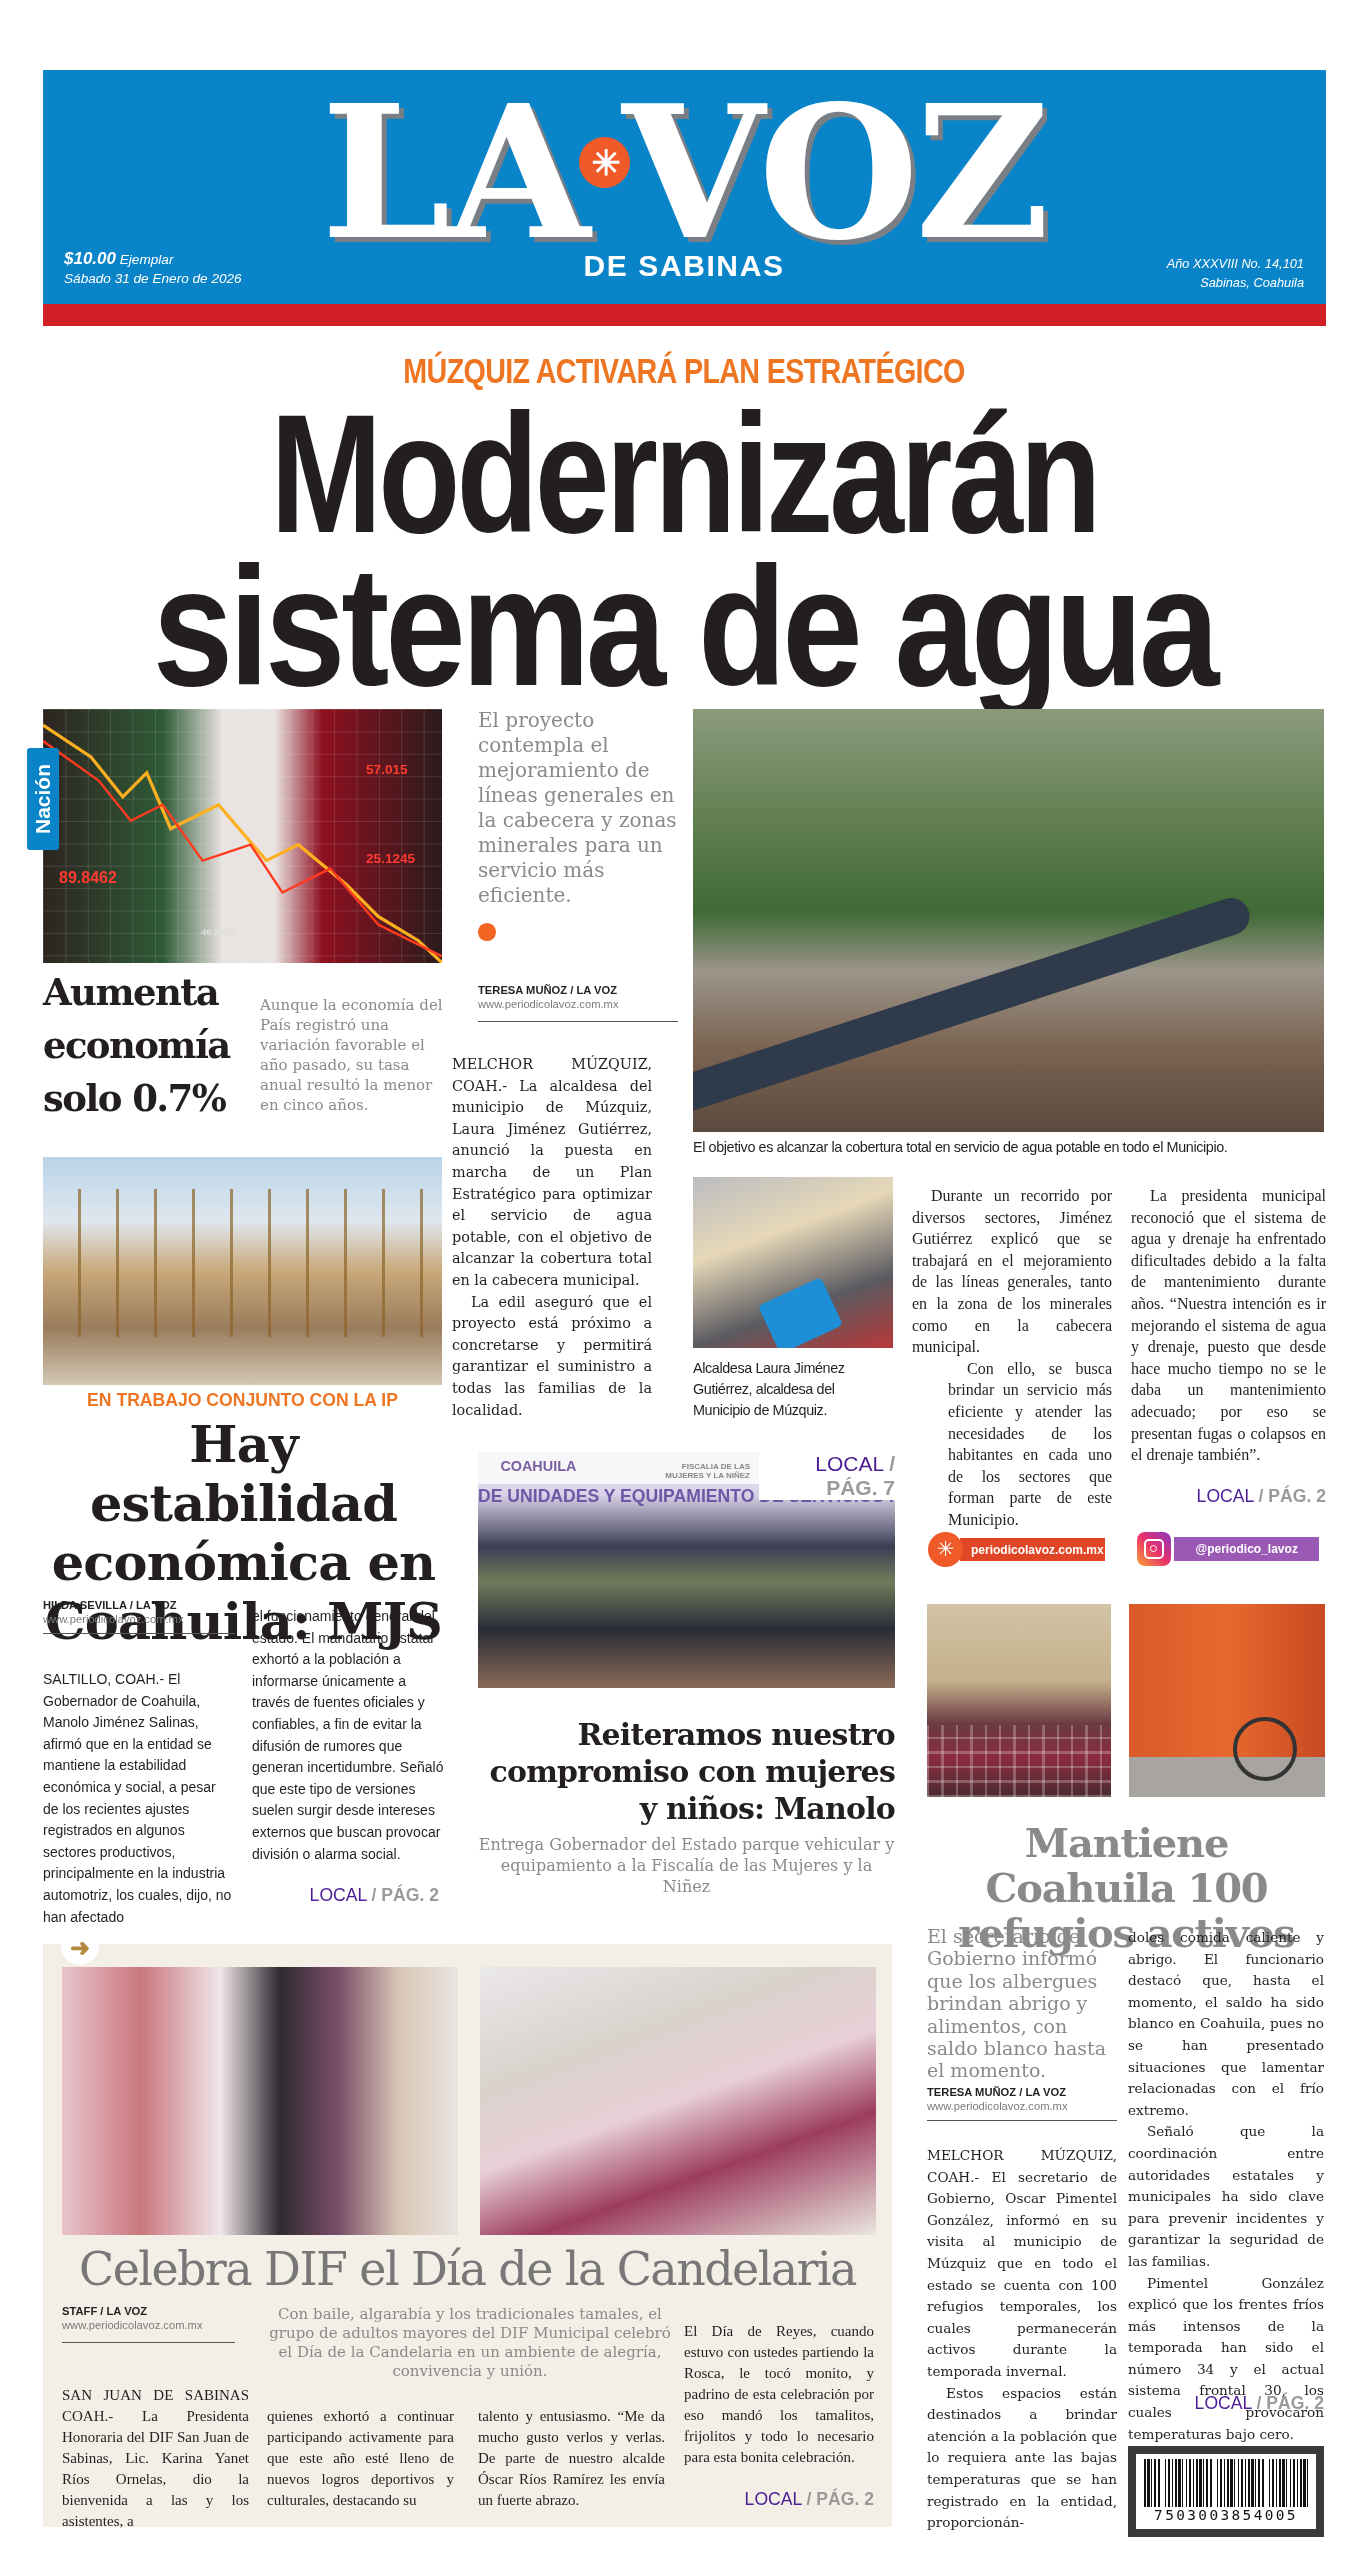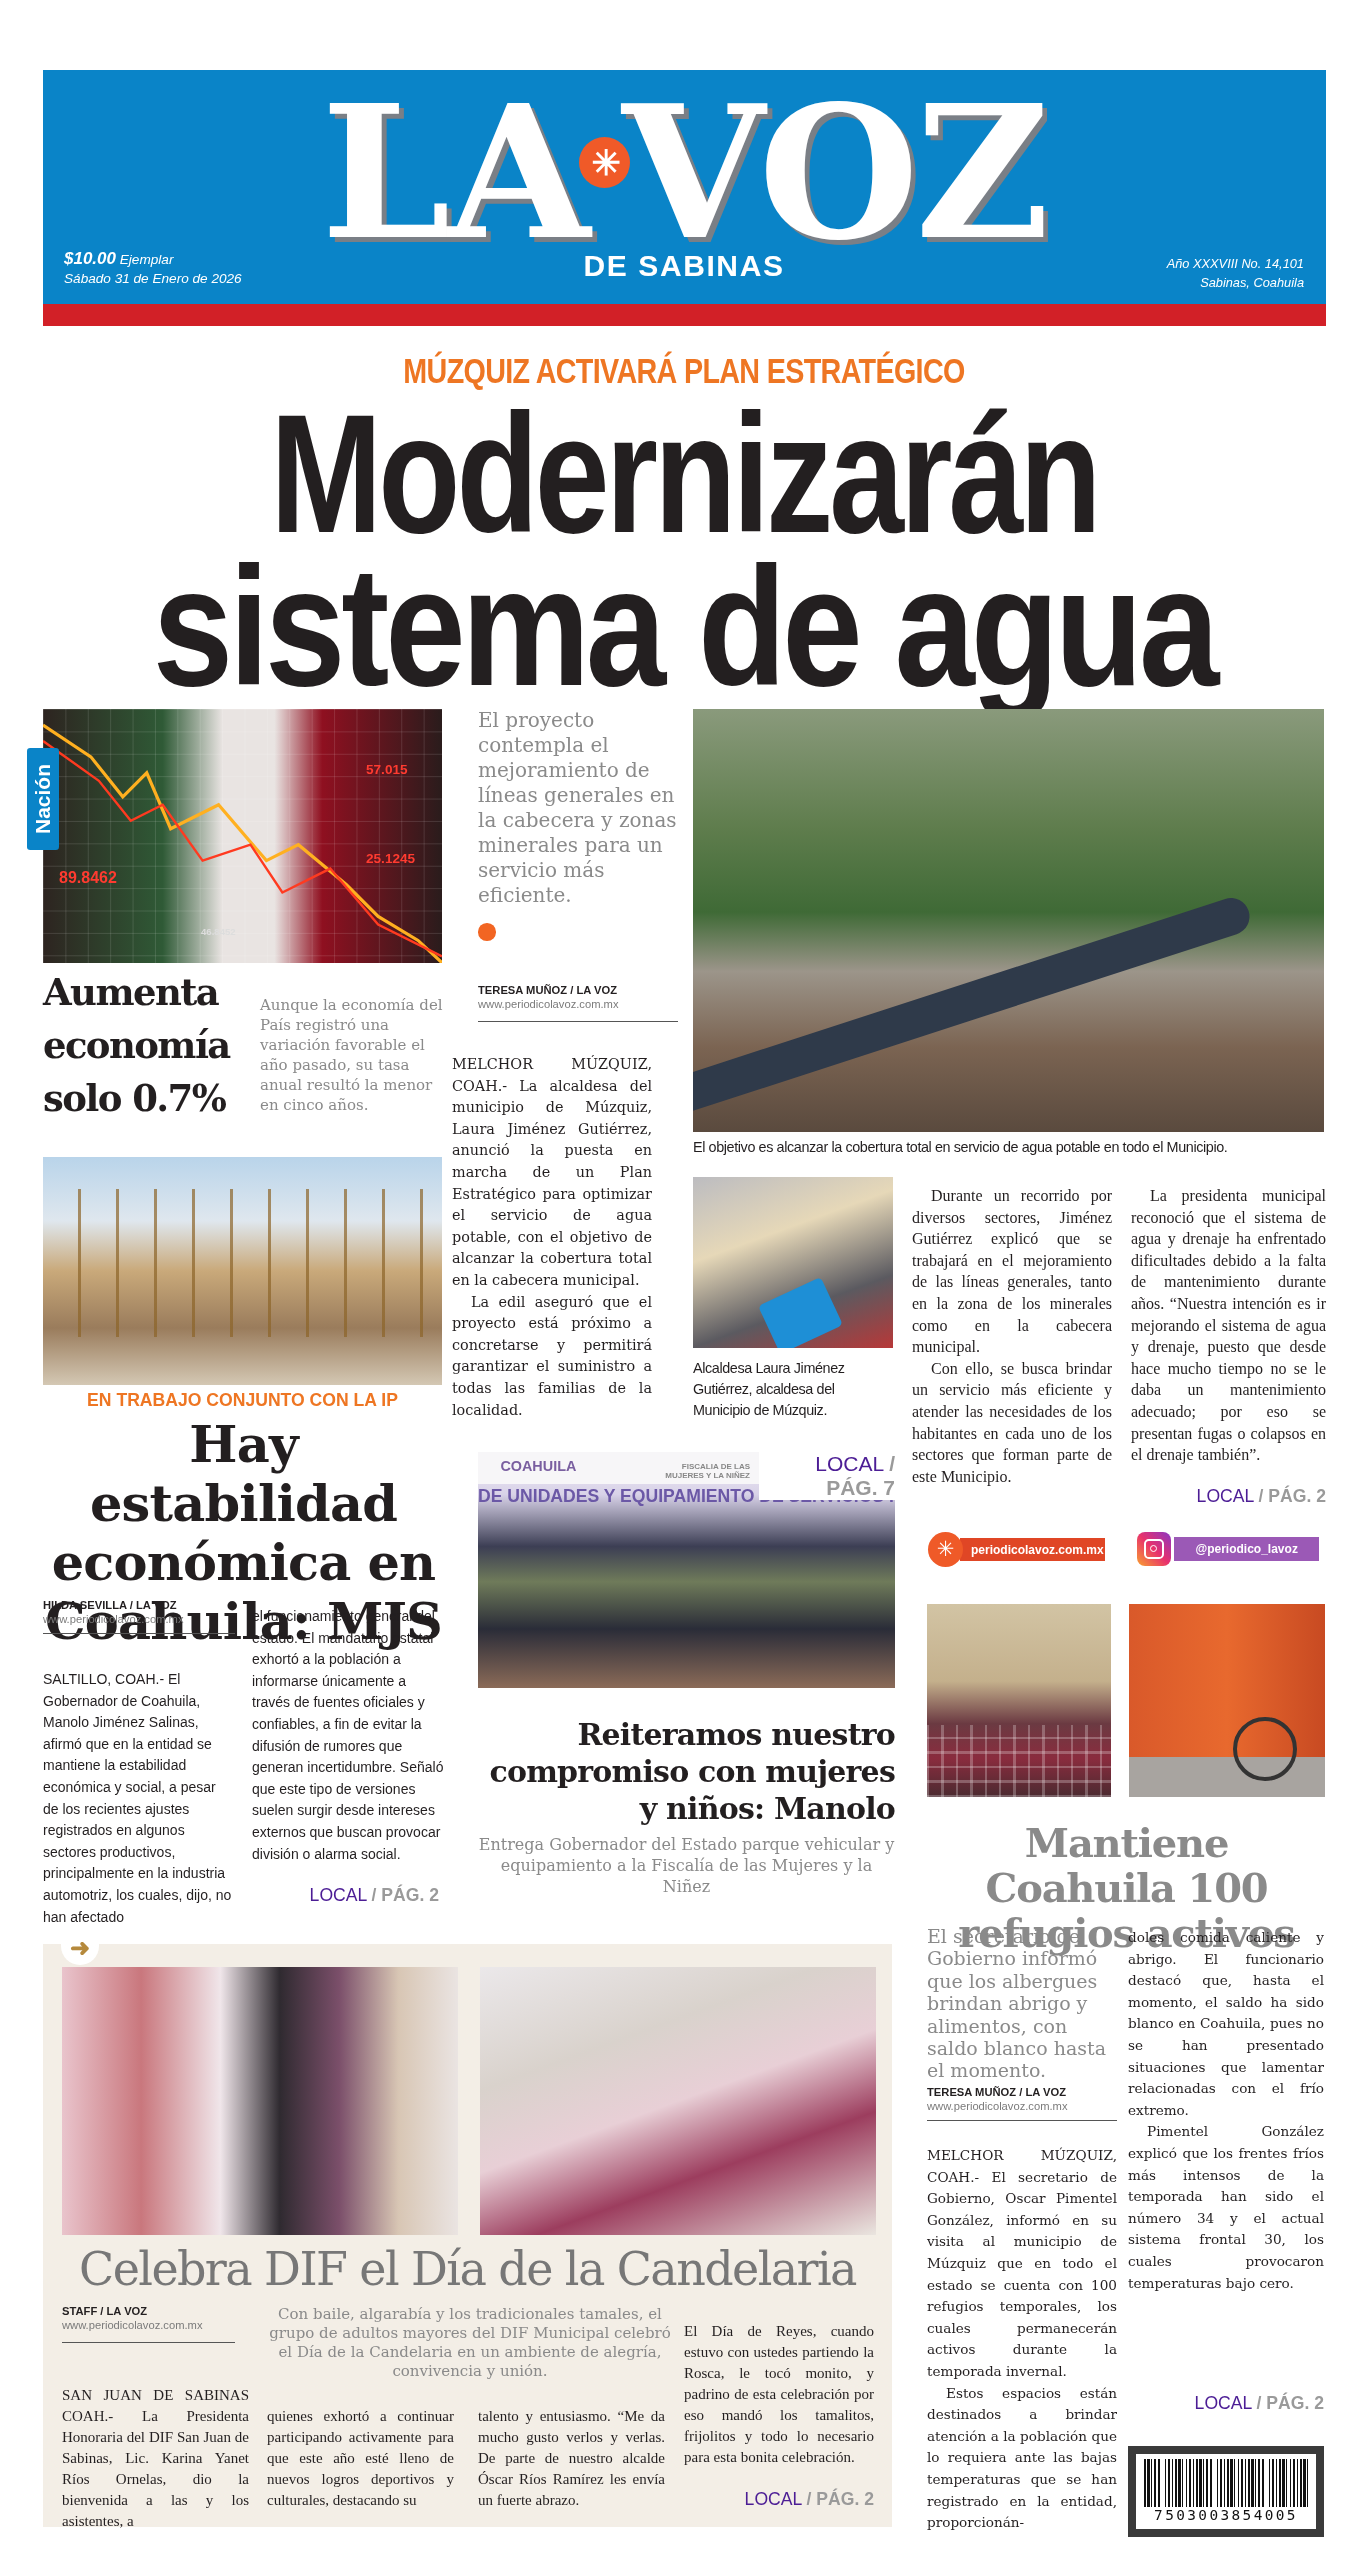--- a/index.html
+++ b/index.html
@@ -48,21 +48,21 @@
 
   
   .deck-gray { font-family: "DejaVu Serif", serif; color: #8a8a8a; font-size: 20px; line-height: 25px; font-weight: 300; }
   .byline { font-family: "Liberation Sans", sans-serif; font-weight: 700; font-size: 11.2px; color: #231f20; }
   .byurl { font-family: "Liberation Sans", sans-serif; font-size: 11.2px; color: #7b7b7b; margin-top: 1.6px; }
   .rule { height: 1.6px; background: #555; }
   .body-serif { font-family: "DejaVu Serif", serif; font-size: 14.4px; line-height: 21.6px; color: #231f20; text-align: justify; hyphens: auto; }
   .body-serif p + p { text-indent: 19px; }
   .body-sans { font-family: "Liberation Sans", sans-serif; font-size: 14.4px; line-height: 21.6px; color: #231f20; }
   .body-narrow { font-family: "Liberation Serif", serif; font-size: 16px; line-height: 21.6px; color: #231f20; text-align: justify; }
-  .body-narrow p + p { text-indent: 19px; }
+  .body-narrow p + p { text-indent: 19px; margin-left: 36px; }
   .caption { font-family: "Liberation Sans", sans-serif; font-size: 14.4px; line-height: 21px; color: #231f20; letter-spacing: -0.4px; }
   .pageref { font-family: "Liberation Sans", sans-serif; font-size: 17.6px; text-align: right; }
   .pageref .sec { color: #4c1d95; }
   .pageref .pg { color: #9a9a9a; font-weight: 700; }
   .dot { width: 17.6px; height: 17.6px; border-radius: 50%; background: #f26522; }
 
   .serif-head { font-family: "DejaVu Serif", serif; font-weight: 700; color: #231f20; letter-spacing: -0.8px; }
   .kicker-small { font-family: "Liberation Sans", sans-serif; font-weight: 700; font-size: 17.6px; color: #ee7623; text-align: center; }
 
   
@@ -212,20 +212,21 @@
   <div class="byline">TERESA MUÑOZ / LA VOZ</div>
   <div class="byurl">www.periodicolavoz.com.mx</div>
   <div class="rule" style="margin-top:8px;"></div>
 </div>
 <div class="abs body-serif" style="left:927px;top:2145px;width:190px;font-size:13.6px;">
   <p>MELCHOR MÚZQUIZ, COAH.- El secretario de Gobierno, Oscar Pimentel González, informó en su visita al municipio de Múzquiz que en todo el estado se cuenta con 100 refugios temporales, los cuales permanecerán activos durante la temporada invernal.</p>
   <p>Estos espacios están destinados a brindar atención a la población que lo requiera ante las bajas temperaturas que se han registrado en la entidad, proporcionán-</p>
 </div>
 <div class="abs body-serif" style="left:1128px;top:1927px;width:196px;font-size:13.6px;">
   <p>doles comida caliente y abrigo. El funcionario destacó que, hasta el momento, el saldo ha sido blanco en Coahuila, pues no se han presentado situaciones que lamentar relacionadas con el frío extremo.</p>
+  <p>Señaló que la coordinación entre autoridades estatales y municipales ha sido clave para prevenir incidentes y garantizar la seguridad de las familias.</p>
   <p>Pimentel González explicó que los frentes fríos más intensos de la temporada han sido el número 34 y el actual sistema frontal 30, los cuales provocaron temperaturas bajo cero.</p>
 </div>
 <div class="abs pageref" style="left:1128px;top:2393px;width:196px;">
   <span class="sec">LOCAL</span>
   <span class="pg">/ PÁG. 2</span>
 </div>
 
 <div class="abs dif-box"></div>
 <div class="abs dif-arrow">➜</div>
 <div class="abs photo ph-dif1"></div>

